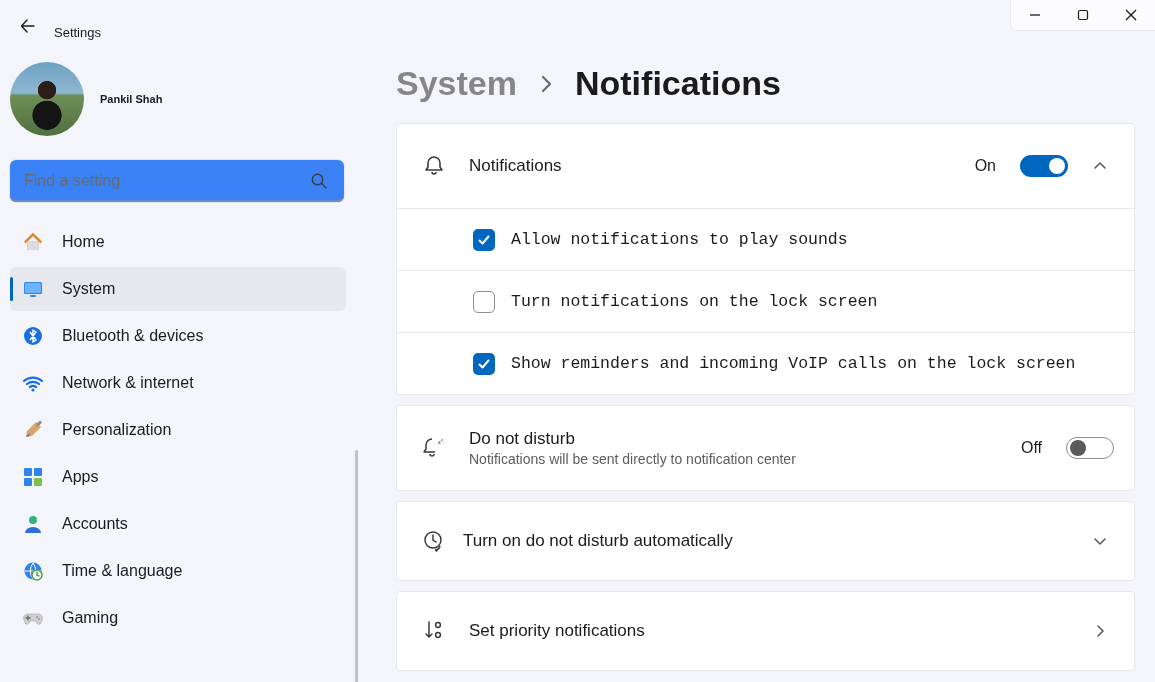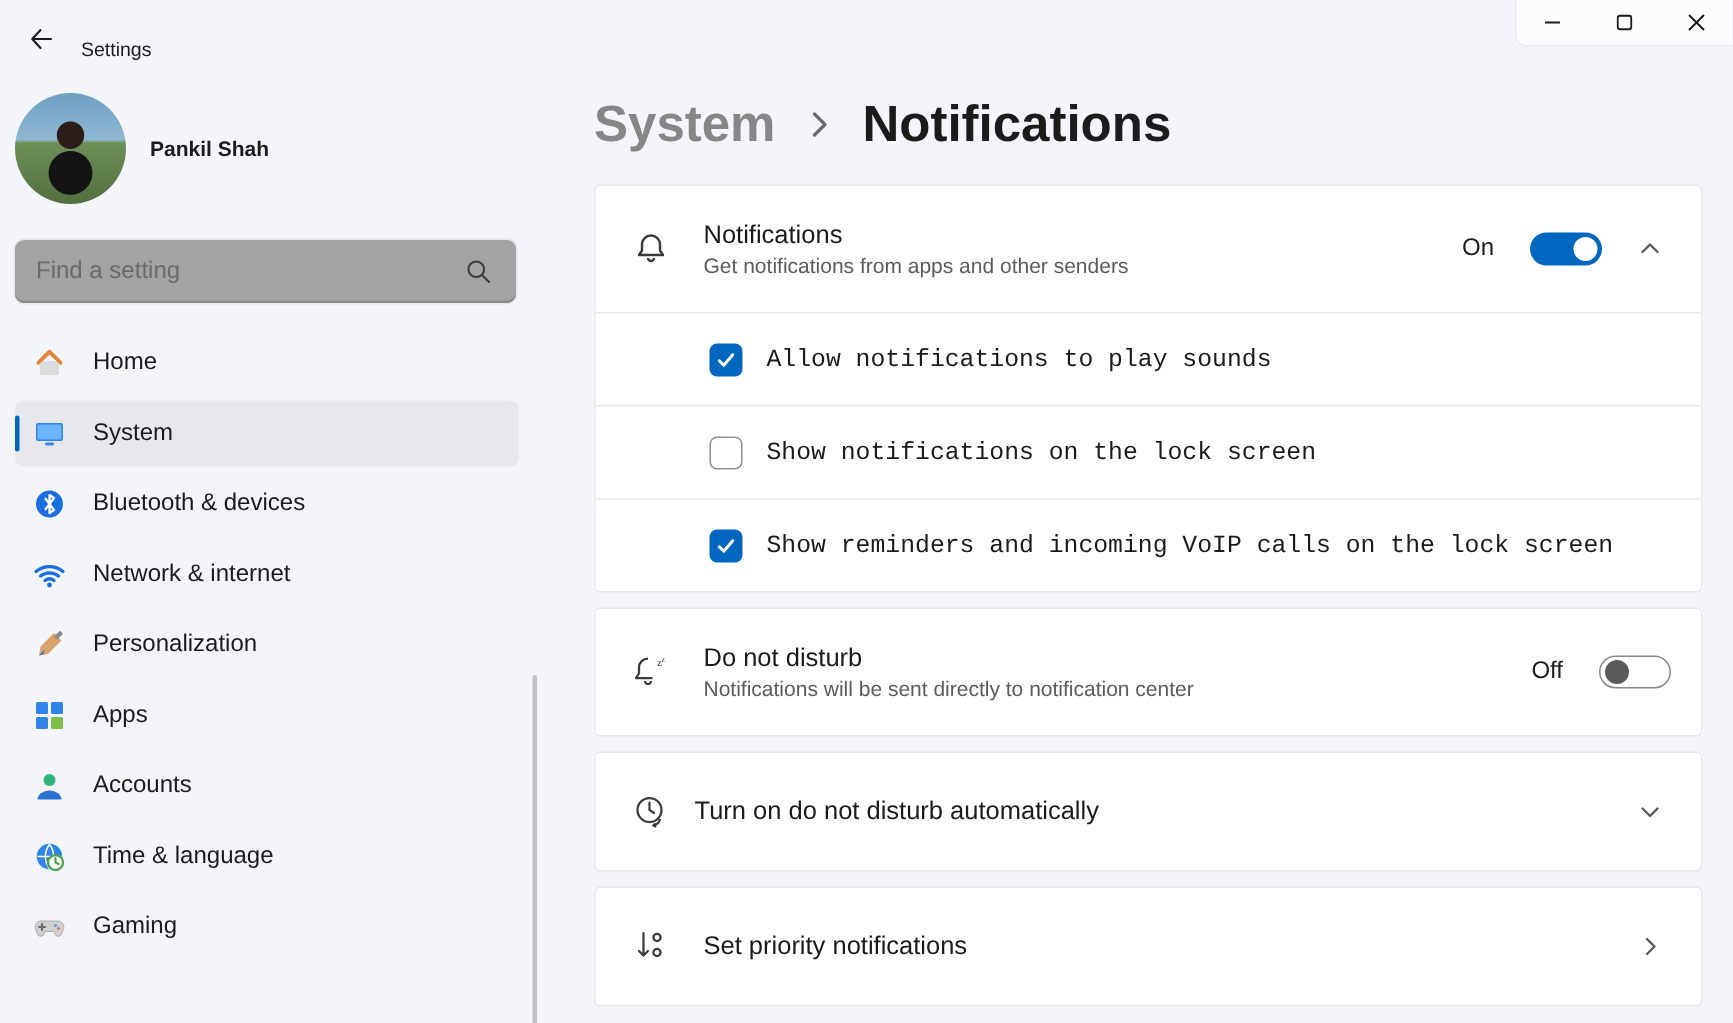--- a/index.html
+++ b/index.html
@@ -83,34 +83,34 @@
     padding: 8px 0 20px 0;
   }
   .avatar {
     width: 74px; height: 74px;
     border-radius: 50%;
     background:
       radial-gradient(circle at 50% 38%, #2c1d18 0%, #2c1d18 15%, transparent 16%),
       radial-gradient(circle at 50% 72%, #141414 0%, #141414 22%, transparent 23%),
       linear-gradient(180deg,#6ea0c4 0%, #8fb8d1 42%, #6d8f57 45%, #526f3f 100%);
   }
-  .user-name { font-size: 14px; font-weight: 600; }
+  .user-name { font-size: 11px; font-weight: 600; }
 
   
   .search {
     position: relative;
     margin: 4px 14px 18px 0;
   }
   .search input {
     width: 100%;
     height: 42px;
     padding: 0 42px 0 14px;
     border: none;
     border-radius: 6px;
-    background: #a3a3a3;
+    background: #3b82f6;
     font-size: 16px;
     font-family: inherit;
     color: var(--text);
     box-shadow: inset 0 -1.5px 0 0 #8a8a8a, 0 0 0 1px rgba(0,0,0,.06);
   }
   .search input::placeholder { color: #6a6a6a; }
   .search .search-icon {
     position: absolute; right: 16px; top: 50%; transform: translateY(-50%);
     color: #3d3d3d; pointer-events: none;
   }
@@ -386,21 +386,20 @@
     <div class="card">
       <div class="row" style="min-height:84px;">
         <span class="pane-ico">
           <svg width="24" height="24" viewBox="0 0 24 24">
               <path d="M12 3a6 6 0 0 0-6 6v4l-2 3h16l-2-3V9a6 6 0 0 0-6-6z" fill="none" stroke="#3a3a3a" stroke-width="1.6" stroke-linejoin="round"></path>
               <path d="M10 18a2 2 0 0 0 4 0" fill="none" stroke="#3a3a3a" stroke-width="1.6"></path>
             </svg>
         </span>
         <div class="pane-text">
           <div class="pane-title">Notifications</div>
-          <div class="pane-sub">Get notifications from apps and other senders</div>
         </div>
         <span class="state-label">On</span>
         <div class="toggle on"></div>
         <span class="chev">
           <svg width="16" height="16" viewBox="0 0 16 16">
               <path d="M3 10l5-5 5 5" stroke="#5b5b5b" stroke-width="1.6" fill="none" stroke-linecap="round" stroke-linejoin="round"></path>
             </svg>
         </span>
       </div>
 
@@ -408,21 +407,21 @@
         <div class="cb checked">
           <svg width="14" height="14" viewBox="0 0 14 14">
               <path d="M2.5 7.5l3 3 6-7" stroke="#fff" stroke-width="2" fill="none" stroke-linecap="round" stroke-linejoin="round"></path>
             </svg>
         </div>
         <span>Allow notifications to play sounds</span>
       </div>
 
       <div class="sub-row">
         <div class="cb unchecked"></div>
-        <span>Show notifications on the lock screen</span>
+        <span>Turn notifications on the lock screen</span>
       </div>
 
       <div class="sub-row">
         <div class="cb checked">
           <svg width="14" height="14" viewBox="0 0 14 14">
               <path d="M2.5 7.5l3 3 6-7" stroke="#fff" stroke-width="2" fill="none" stroke-linecap="round" stroke-linejoin="round"></path>
             </svg>
         </div>
         <span>Show reminders and incoming VoIP calls on the lock screen</span>
       </div>

